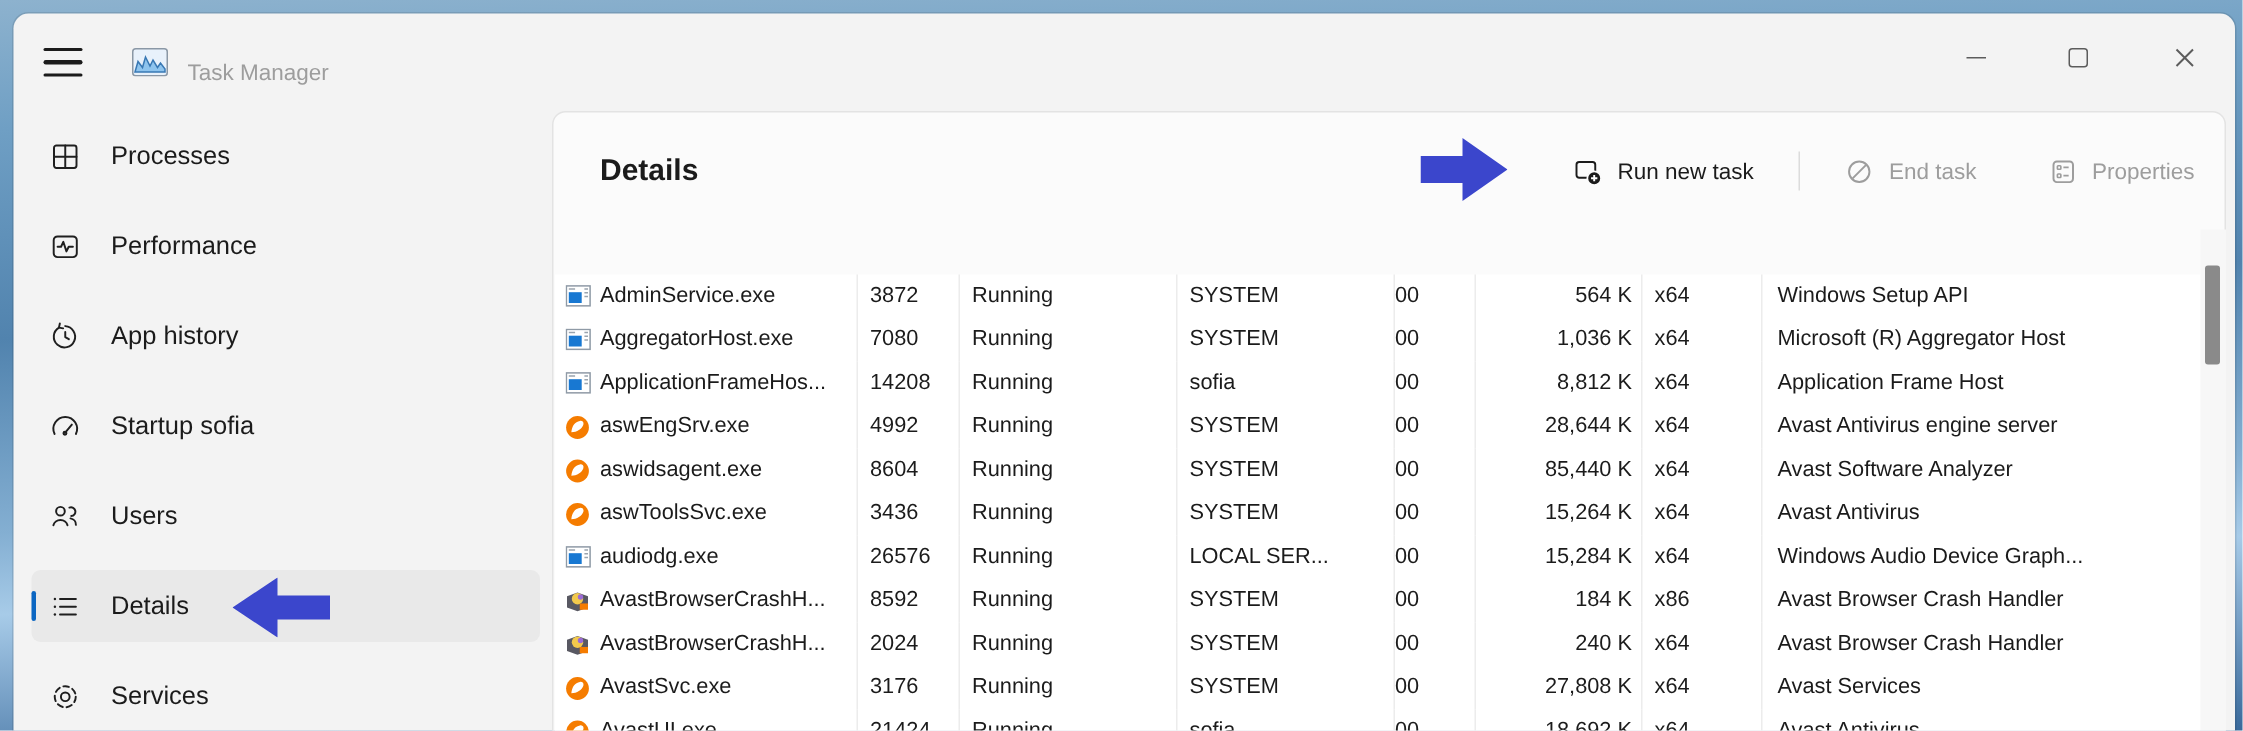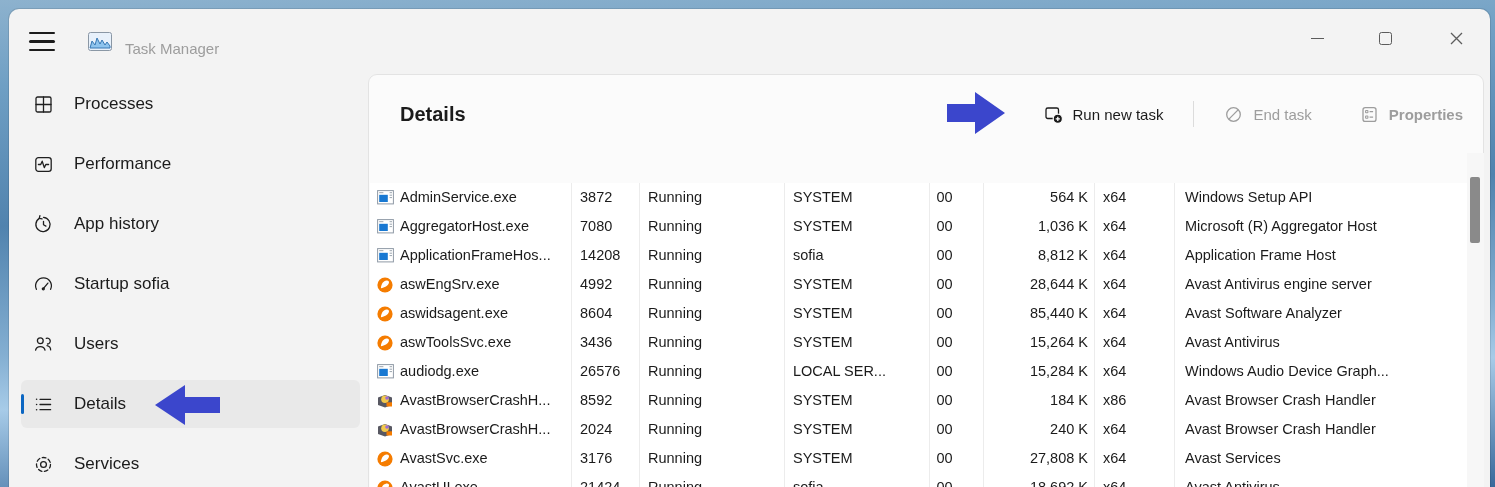--- a/index.html
+++ b/index.html
@@ -37,40 +37,40 @@
 
   
   .panel{position:absolute;left:359px;top:65px;width:1116px;height:600px;box-sizing:border-box;
     background:#fbfbfb;border:1px solid #e3e3e3;border-radius:9px;}
   .panel-header{position:absolute;left:0;top:0;width:100%;height:78px;display:flex;align-items:center;}
   .panel-title{margin-left:31px;font-size:20px;font-weight:700;color:#1b1b1b;}
   .toolbar{position:absolute;right:20px;top:0;height:78px;display:flex;align-items:center;gap:30px;}
   .tb-btn{display:flex;align-items:center;gap:10px;font-size:15px;white-space:nowrap;cursor:pointer;}
   .tb-btn.on{color:#1b1b1b;}
   .tb-btn.off{color:#9d9d9d;}
-  .tb-props{margin-left:18px;font-weight:bold;}
+  .tb-props{margin-left:18px;}
   .tb-divider{width:1px;height:26px;background:#dcdcdc;}
 
   
   .grid-cols{display:grid;grid-template-columns:202px 68px 145px 145px 54px 111px 80px 1fr;}
   .thead{position:absolute;top:78px;left:1px;width:1097px;height:30px;background:#fff;
     font-size:15px;color:#1b1b1b;box-sizing:border-box;border-top:1px solid #efefef;}
   .th{line-height:29px;padding-left:8px;border-right:1px solid #e8e8e8;position:relative;
     white-space:nowrap;overflow:hidden;cursor:pointer;}
   .th.c-name{padding-left:12px;}
   .th.c-cpu{text-align:right;padding-right:6px;padding-left:0;}
   .th.c-desc{border-right:none;padding-left:10px;}
   .sort-caret{position:absolute;left:96px;top:5px;width:6px;height:6px;
     border-left:1.4px solid #4a4a4a;border-top:1.4px solid #4a4a4a;transform:rotate(45deg);}
   .rows{position:absolute;top:108px;left:1px;width:1097px;background:#fff;}
   .row{height:29px;cursor:default;}
   .cell{line-height:29px;font-size:14.5px;color:#1b1b1b;border-right:1px solid #ececec;
     padding-left:8px;white-space:nowrap;overflow:hidden;box-sizing:border-box;}
   .cell.c-name{display:flex;align-items:center;gap:6px;padding-left:7px;}
-  .cell.c-cpu{text-align:center;padding-right:24px;padding-left:0;}
+  .cell.c-cpu{text-align:left;padding-right:24px;padding-left:0;}
   .cell.c-mem{text-align:right;padding-right:6px;padding-left:0;}
   .cell.c-desc{border-right:none;padding-left:10px;}
   .row-icon{display:inline-flex;width:17px;height:15px;flex:0 0 auto;}
 
   
   .scroll-track{position:absolute;left:1098px;top:78px;width:17px;height:500px;background:#f7f7f7;cursor:pointer;}
   .scroll-thumb{position:absolute;left:1101px;top:102px;width:10px;height:66px;background:#8a8a8a;border-radius:2px;cursor:pointer;}
 
   
   .anno{position:absolute;z-index:99;pointer-events:none;}

